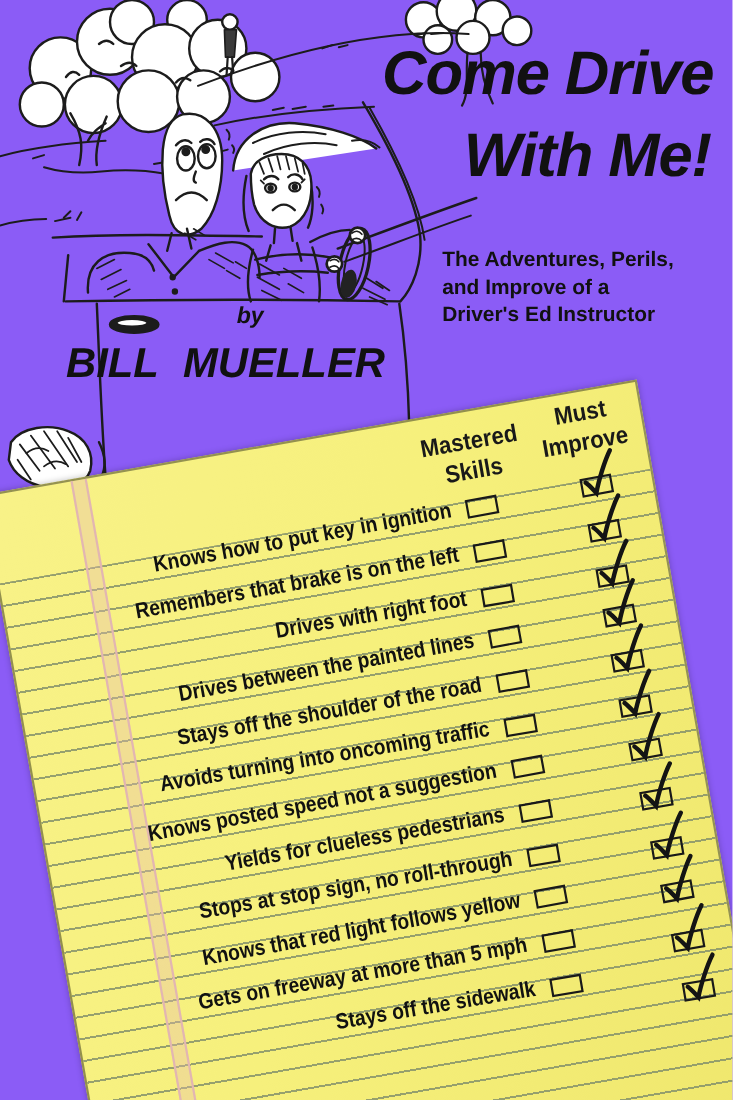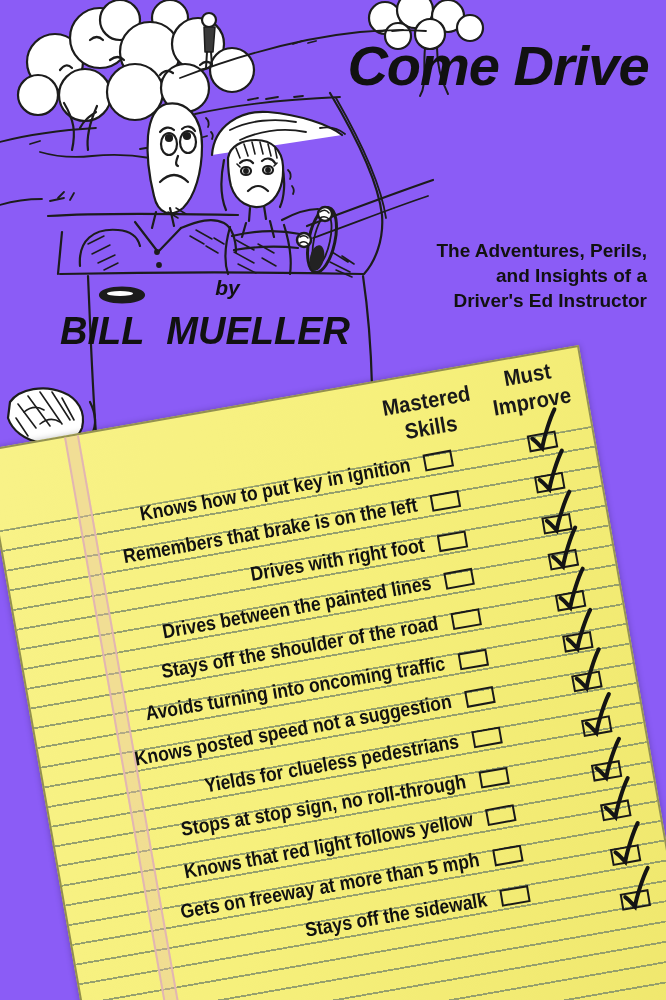--- a/index.html
+++ b/index.html
@@ -15,22 +15,22 @@
   .stage *{box-sizing:border-box;}
 
   
   .scene{position:absolute;left:0;top:0;width:666px;height:460px;}
 
   
   .title-block{position:absolute;left:330px;top:28px;width:336px;color:var(--text);}
   .title-line{font-style:italic;font-weight:bold;font-size:56px;line-height:75px;
               text-align:center;white-space:nowrap;letter-spacing:-1px;}
   .title-line.l2{padding-left:72px;}
-  .subtitle-block{position:absolute;left:402px;top:238px;width:245px;color:var(--text);
-                  font-weight:bold;font-size:19px;line-height:25px;text-align:right;}
+  .subtitle-block{position:absolute;left:402px;top:224px;width:245px;color:var(--text);
+                  font-weight:bold;font-size:19px;line-height:25px;text-align:left;}
   .byline{position:absolute;left:140px;top:276px;width:175px;text-align:center;
           font-style:italic;font-weight:bold;font-size:21px;color:var(--text);}
   .author{position:absolute;left:60px;top:310px;width:335px;text-align:left;
           font-style:italic;font-weight:bold;font-size:38px;letter-spacing:0px;
           word-spacing:12px;color:var(--text);white-space:nowrap;}
 
   
   .pad{position:absolute;left:-17px;top:450px;width:605px;height:700px;
        background:linear-gradient(115deg,#f8f288 0%,var(--pad-yellow) 45%,#efe76d 100%);
        transform:rotate(-10deg);transform-origin:0 0;
@@ -193,25 +193,26 @@
       <g stroke-width="1.6">
         <path d="M18,404 l18,24 M28,396 l22,30 M40,392 l22,32 M52,392 l18,28 M62,398 l12,22 M16,418 l12,18"></path>
         <path d="M24,412 q10,-8 20,-2 M40,424 q10,-8 20,-2"></path>
       </g>
       <path d="M90,402 C96,414 97,424 92,434"></path>
     </g>
   </svg>
 
   <div class="title-block">
     <div class="title-line l1">Come Drive</div>
+    <div class="title-line l2">With Me!</div>
   </div>
 
   <div class="subtitle-block">
     <div>The Adventures, Perils,</div>
-    <div>and Insights of a</div>
+    <div>and Improve of a</div>
     <div>Driver's Ed Instructor</div>
   </div>
 
   <div class="byline">by</div>
   <div class="author">BILL MUELLER</div>
 
   <div class="pad">
     <div class="pad-lines"></div>
     <div class="pad-margin"></div>
 

